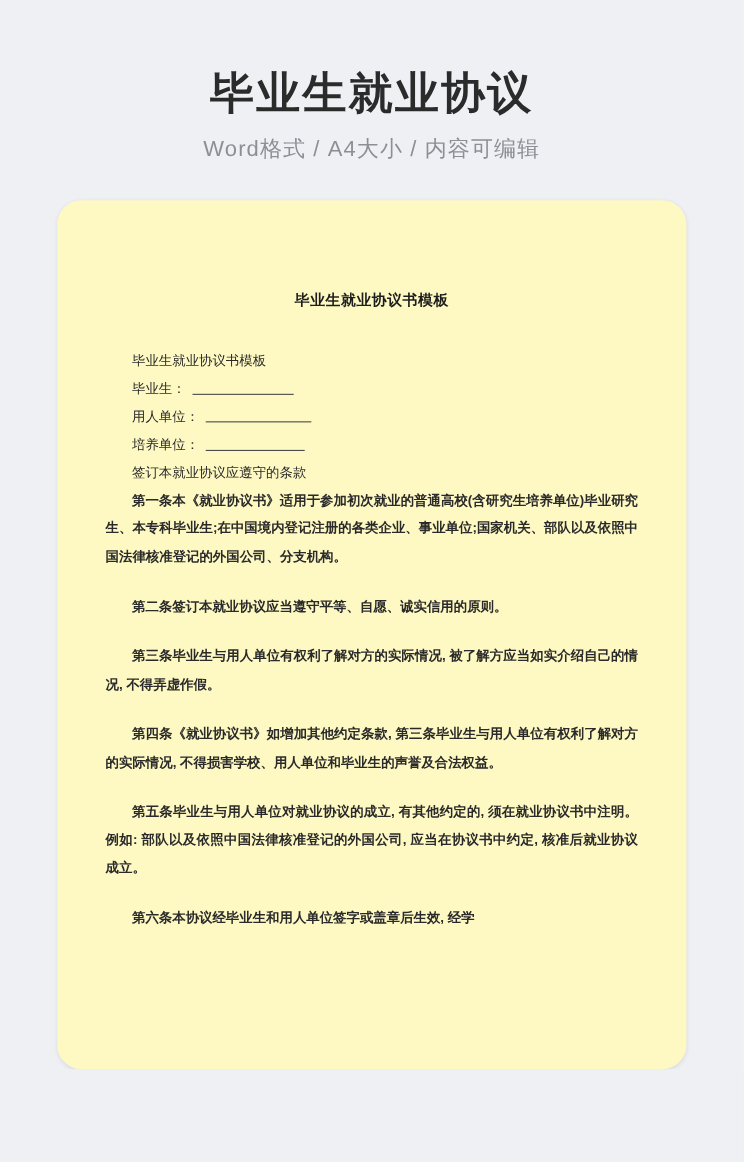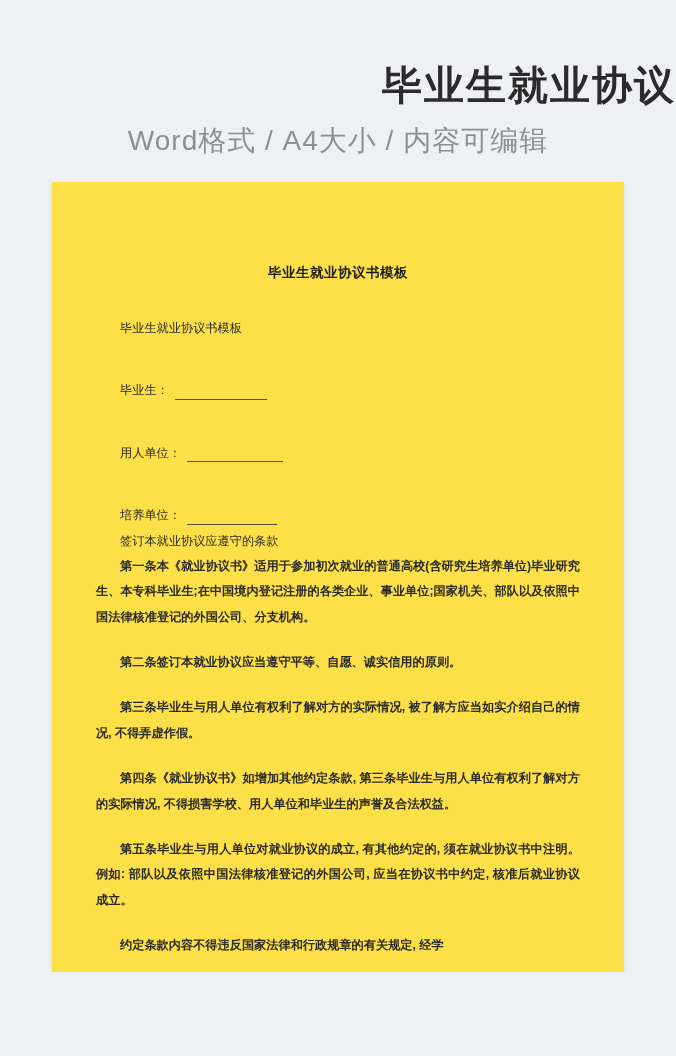--- a/index.html
+++ b/index.html
@@ -26,41 +26,41 @@
     padding-top: 62px;
     text-align: center;
   }
   .header-title {
     font-size: 40px;
     font-weight: bold;
     color: #2b2b2b;
     letter-spacing: 2px;
     line-height: 1.15;
     margin: 0;
-    text-align: right;
   }
   .header-sub {
     margin-top: 14px;
-    font-size: 28px;
+    font-size: 20px;
     color: #8d8f94;
     letter-spacing: 1px;
     font-weight: normal;
   }
 
   
   .paper {
     position: absolute;
     left: 52px;
     top: 182px;
     width: 572px;
     height: 790px;
-    background: #fde047;
+    background: #fef9c3;
     box-shadow: 0 1px 4px rgba(0,0,0,0.08);
     box-sizing: border-box;
     padding: 58px 44px 40px 44px;
+    border-radius: 22px;
   }
 
   .doc-title {
     text-align: center;
     font-size: 13.5px;
     font-weight: bold;
     color: #1d1d1d;
     letter-spacing: 0.5px;
     margin: 24px 0 0 0;
   }
@@ -73,22 +73,21 @@
   }
 
   .line-plain {
     margin: 0 0 0 0;
     padding-left: 24px;
   }
 
   .field-row {
     padding-left: 24px;
     display: flex;
-    align-items: center;
-    margin-top: 37px;
+    align-items: flex-start;
   }
   .field-label {
     white-space: nowrap;
   }
   .field-blank {
     display: inline-block;
     border-bottom: 1px solid #4a4a4a;
     height: 1.35em;
     margin-left: 6px;
   }
@@ -149,19 +148,19 @@
         <span class="field-blank blank-3"></span>
       </div>
 
       <div class="line-plain">签订本就业协议应遵守的条款</div>
 
       <p class="para">第一条本《就业协议书》适用于参加初次就业的普通高校(含研究生培养单位)毕业研究生、本专科毕业生;在中国境内登记注册的各类企业、事业单位;国家机关、部队以及依照中国法律核准登记的外国公司、分支机构。</p>
       <p class="para spaced">第二条签订本就业协议应当遵守平等、自愿、诚实信用的原则。</p>
       <p class="para spaced">第三条毕业生与用人单位有权利了解对方的实际情况, 被了解方应当如实介绍自己的情况, 不得弄虚作假。</p>
       <p class="para spaced">第四条《就业协议书》如增加其他约定条款, 第三条毕业生与用人单位有权利了解对方的实际情况, 不得损害学校、用人单位和毕业生的声誉及合法权益。</p>
       <p class="para spaced">第五条毕业生与用人单位对就业协议的成立, 有其他约定的, 须在就业协议书中注明。例如: 部队以及依照中国法律核准登记的外国公司, 应当在协议书中约定, 核准后就业协议成立。</p>
-      <p class="para spaced">约定条款内容不得违反国家法律和行政规章的有关规定, 经学</p>
+      <p class="para spaced">第六条本协议经毕业生和用人单位签字或盖章后生效, 经学</p>
 
     </div>
   </div>
 
   <div class="bottom-strip"></div>
 </div>
 
 </body></html>

